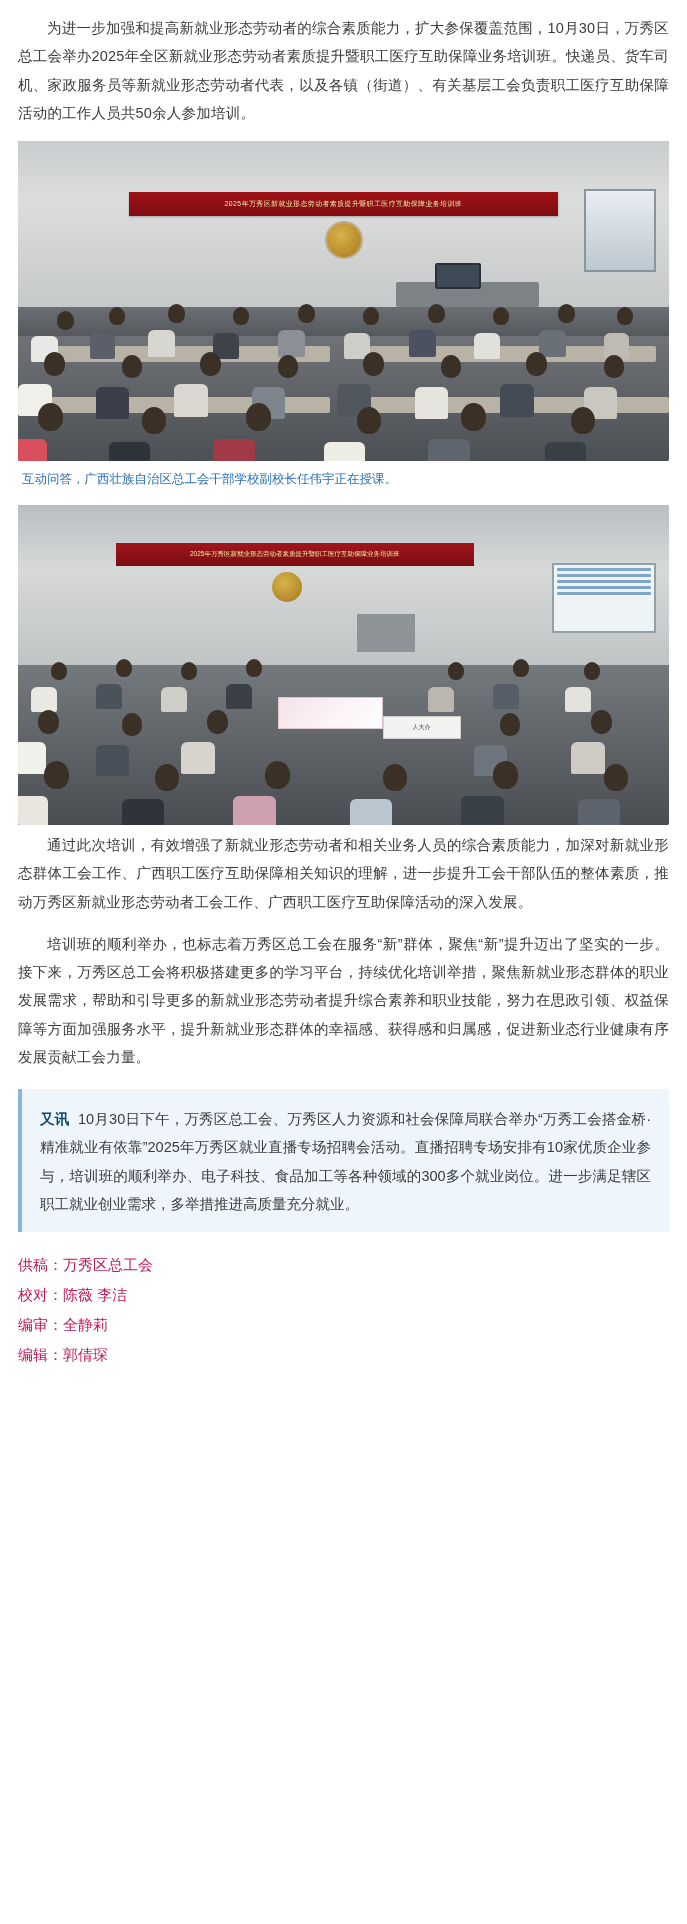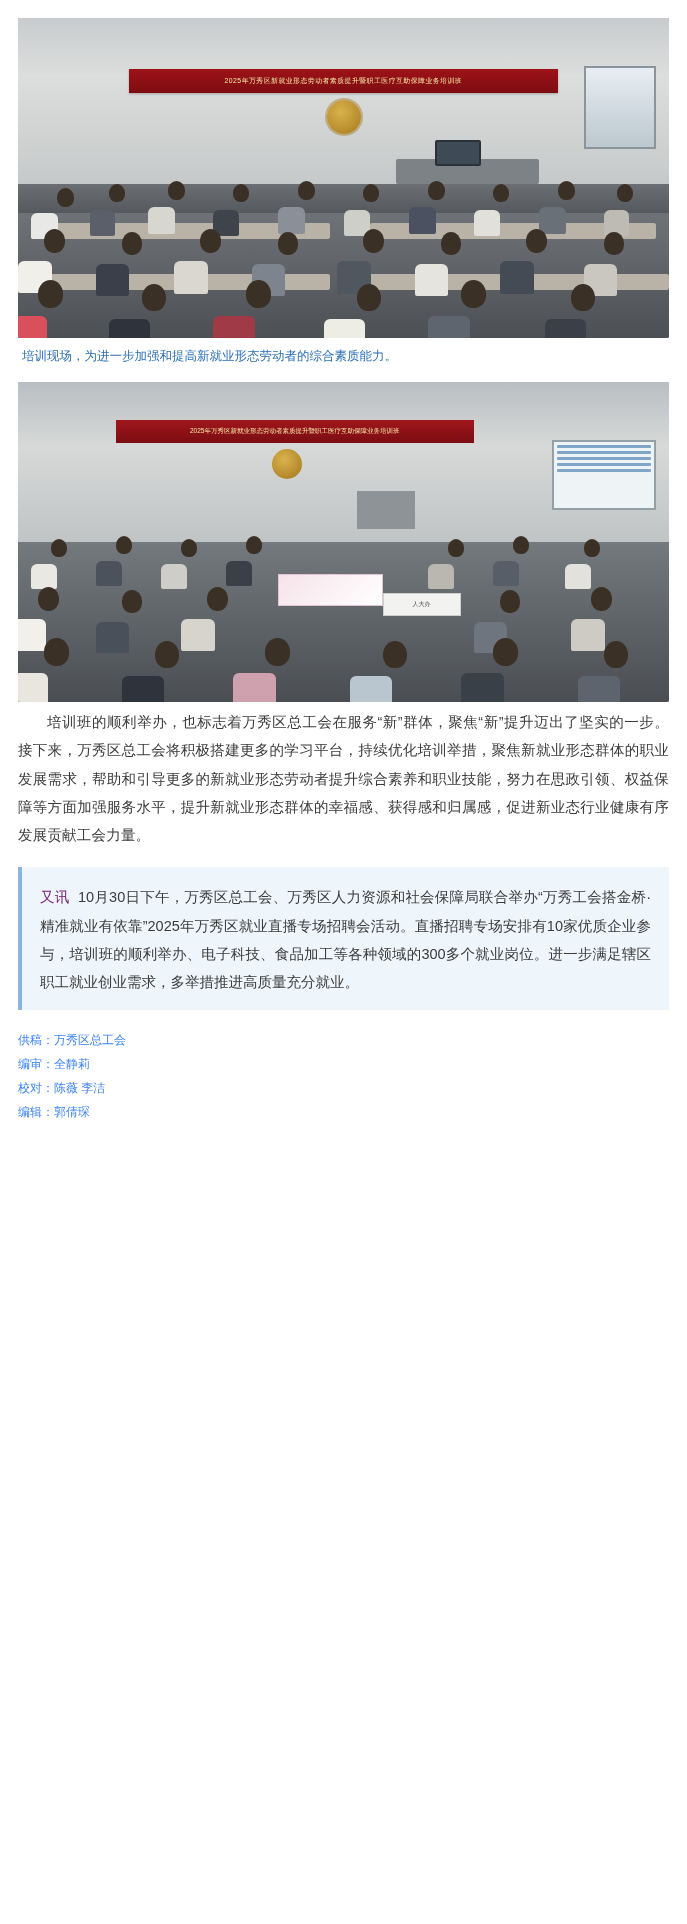--- a/index.html
+++ b/index.html
@@ -155,43 +155,44 @@
     margin: 18px 0 18px 0;
   }
   .notice p {
     margin: 0;
     font-size: 14.5px;
     line-height: 1.95;
     text-align: justify;
     color: #3b3b3b;
   }
   .notice .label {
-    font-weight: normal;
-    color: #701a75;
+    font-weight: bold;
+    color: #0c4a6e;
   }
 
   
   .credits {
     margin-top: 14px;
-    font-size: 12px;
+    font-size: 15px;
     line-height: 2.0;
-    color: #3b82f6;
+    color: #be185d;
   }
   .credits div { white-space: nowrap; }
 
   .bottom-strip {
     position: absolute; left: 0; bottom: 0; width: 100%; height: 6px;
     background: #ffffff;
   }
 </style>
 </head>
 <body>
 
 <div class="page">
 
+  <p class="body-text">为进一步加强和提高新就业形态劳动者的综合素质能力，扩大参保覆盖范围，10月30日，万秀区总工会举办2025年全区新就业形态劳动者素质提升暨职工医疗互助保障业务培训班。快递员、货车司机、家政服务员等新就业形态劳动者代表，以及各镇（街道）、有关基层工会负责职工医疗互助保障活动的工作人员共50余人参加培训。</p>
 
   <div class="figure">
     <div class="photo">
       <div class="p1-ceiling"></div>
       <div class="p1-wall"></div>
       <div class="p1-banner">
         <span>2025年万秀区新就业形态劳动者素质提升暨职工医疗互助保障业务培训班</span>
       </div>
       <div class="p1-emblem"></div>
       <div class="p1-screen-right"></div>
@@ -252,21 +253,21 @@
         <div class="head" style="left:35%; top:82%; width:25px; height:28px;"></div>
         <div class="torso" style="left:30%; top:93%; width:42px; height:34px; background:#a03a46;"></div>
         <div class="head" style="left:52%; top:83%; width:24px; height:27px;"></div>
         <div class="torso" style="left:47%; top:94%; width:41px; height:33px; background:#ededE6;"></div>
         <div class="head" style="left:68%; top:82%; width:25px; height:28px;"></div>
         <div class="torso" style="left:63%; top:93%; width:42px; height:34px; background:#5f656f;"></div>
         <div class="head" style="left:85%; top:83%; width:24px; height:27px;"></div>
         <div class="torso" style="left:81%; top:94%; width:41px; height:33px; background:#3b4048;"></div>
       </div>
     </div>
-    <div class="caption">培训现场，为进一步加强和提高新就业形态劳动者的综合素质能力。</div>
+    <div class="caption">互动问答，广西壮族自治区总工会干部学校副校长任伟宇正在授课。</div>
   </div>
 
 
   <div class="figure">
     <div class="photo">
       <div class="p2-wall"></div>
       <div class="p2-banner">
         <span>2025年万秀区新就业形态劳动者素质提升暨职工医疗互助保障业务培训班</span>
       </div>
       <div class="p2-emblem"></div>
@@ -320,28 +321,29 @@
         <div class="head" style="left:56%; top:81%; width:24px; height:27px;"></div>
         <div class="torso" style="left:51%; top:92%; width:42px; height:34px; background:#b9c6cf;"></div>
         <div class="head" style="left:73%; top:80%; width:25px; height:28px;"></div>
         <div class="torso" style="left:68%; top:91%; width:43px; height:35px; background:#3a4048;"></div>
         <div class="head" style="left:90%; top:81%; width:24px; height:27px;"></div>
         <div class="torso" style="left:86%; top:92%; width:42px; height:34px; background:#5e646d;"></div>
       </div>
     </div>
   </div>
 
+  <p class="body-text">通过此次培训，有效增强了新就业形态劳动者和相关业务人员的综合素质能力，加深对新就业形态群体工会工作、广西职工医疗互助保障相关知识的理解，进一步提升工会干部队伍的整体素质，推动万秀区新就业形态劳动者工会工作、广西职工医疗互助保障活动的深入发展。</p>
 
   <p class="body-text">培训班的顺利举办，也标志着万秀区总工会在服务“新”群体，聚焦“新”提升迈出了坚实的一步。接下来，万秀区总工会将积极搭建更多的学习平台，持续优化培训举措，聚焦新就业形态群体的职业发展需求，帮助和引导更多的新就业形态劳动者提升综合素养和职业技能，努力在思政引领、权益保障等方面加强服务水平，提升新就业形态群体的幸福感、获得感和归属感，促进新业态行业健康有序发展贡献工会力量。</p>
 
   <div class="notice">
     <p><span class="label">又讯</span>&nbsp; <span>10月30日下午，万秀区总工会、万秀区人力资源和社会保障局联合举办“万秀工会搭金桥·精准就业有依靠”2025年万秀区就业直播专场招聘会活动。直播招聘专场安排有10家优质企业参与，培训班的顺利举办、电子科技、食品加工等各种领域的300多个就业岗位。进一步满足辖区职工就业创业需求，多举措推进高质量充分就业。</span></p>
   </div>
 
   <div class="credits">
     <div>供稿：万秀区总工会</div>
+    <div>校对：陈薇  李洁</div>
     <div>编审：全静莉</div>
-    <div>校对：陈薇  李洁</div>
     <div>编辑：郭倩琛</div>
   </div>
 
   <div class="bottom-strip"></div>
 </div>
 
 </body></html>

